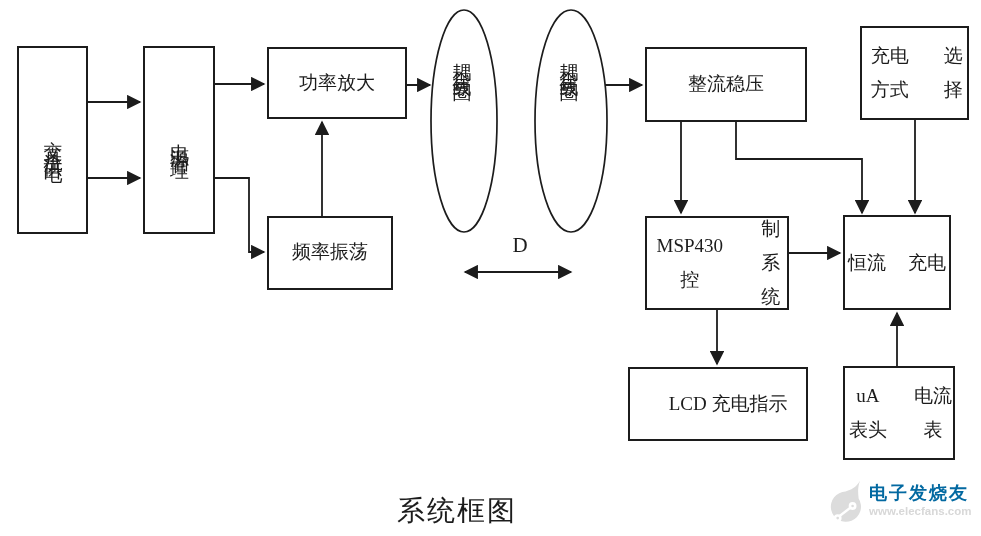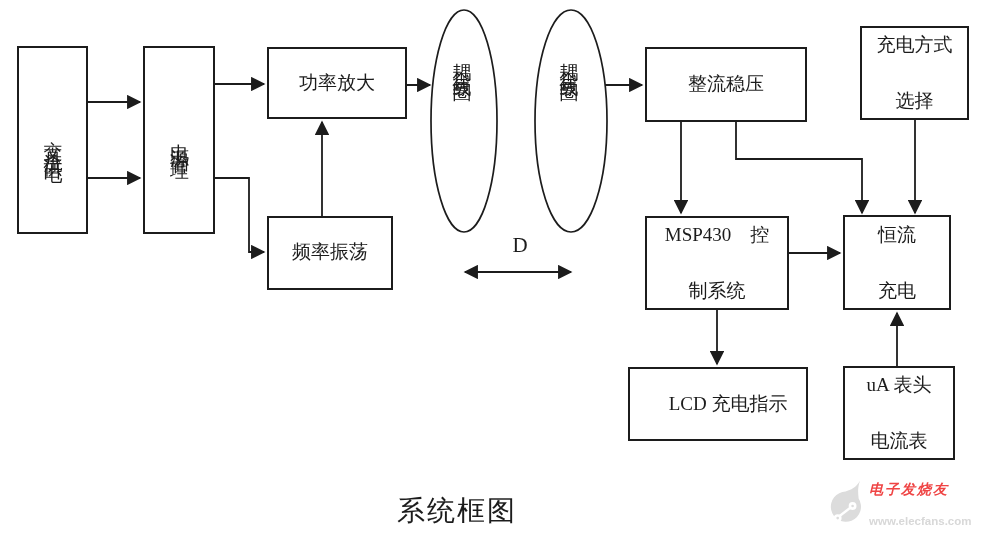--- a/index.html
+++ b/index.html
@@ -26,21 +26,21 @@
     border: 2px solid #1c1c1c;
     background: #ffffff;
     color: #1c1c1c;
     display: flex;
     align-items: center;
     justify-content: center;
     font-size: 19px;
     line-height: 1.2;
     text-align: center;
   }
-  .node.two { flex-direction: column; line-height: 34px; gap: 22px; }
+  .node.two { flex-direction: row; line-height: 34px; gap: 22px; }
   .node.vert .lbl {
     writing-mode: vertical-rl;
     text-orientation: upright;
     letter-spacing: 6px;
   }
   .n-acdc { left: 17px;  top: 46px;  width: 71px;  height: 188px; }
   .n-pm   { left: 143px; top: 46px;  width: 72px;  height: 188px; }
   .n-pa   { left: 267px; top: 47px;  width: 140px; height: 72px; }
   .n-fo   { left: 267px; top: 216px; width: 126px; height: 74px; font-family: Liberation Mono, monospace; }
   .n-rect { left: 645px; top: 47px;  width: 162px; height: 75px; }
@@ -76,31 +76,30 @@
     color: #1c1c1c;
   }
   .watermark {
     position: absolute;
     left: 826px; top: 477px; width: 155px; height: 56px;
   }
   .wm-logo { position: absolute; left: 0; top: 2px; }
   .wm-text { position: absolute; left: 43px; top: 4px; width: 112px; }
   .wm-brand {
     display: block;
-    font-size: 14px;
+    font-size: 18px;
     font-weight: bold;
-    font-style: italic;
-    color: #ef4444;
+    color: #0369a1;
     letter-spacing: 2px;
     white-space: nowrap;
     font-family: "Liberation Serif", serif;
   }
   .wm-url {
     display: block;
-    margin-top: 16px;
+    margin-top: 0;
     font-size: 11.5px;
     font-weight: bold;
     color: #d8d8d8;
     white-space: nowrap;
     font-family: "Liberation Sans", sans-serif;
   }
 </style>
 </head>
 <body>
 

